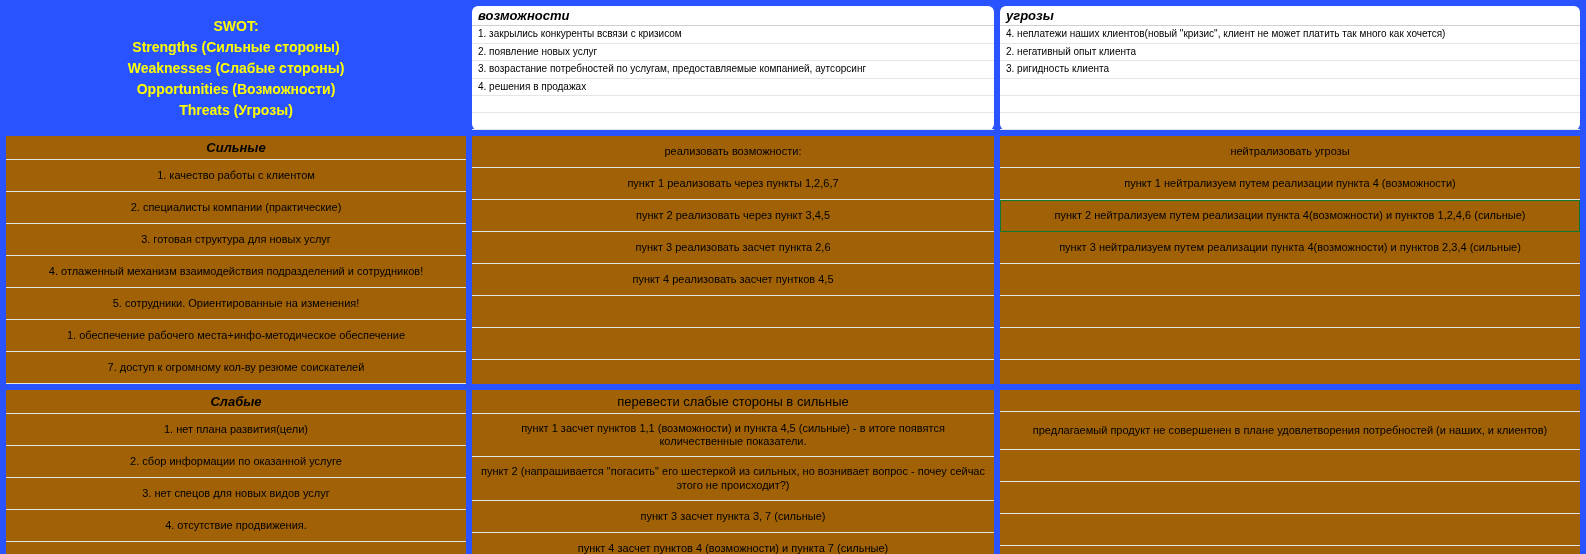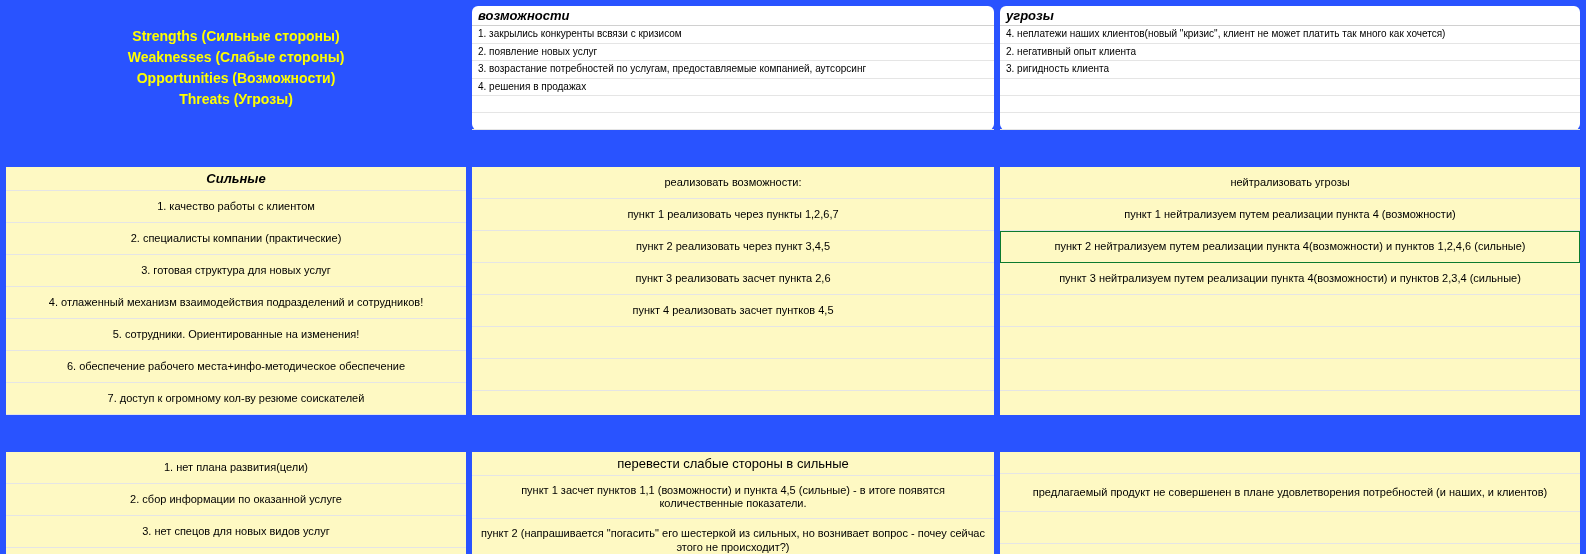--- a/index.html
+++ b/index.html
@@ -41,22 +41,21 @@
     border-bottom: 1px solid #d0d0d0;
   }
   .list-row {
     padding: 2px 6px;
     border-bottom: 1px solid #e5e5e5;
     line-height: 1.25;
     font-size: 10px;
     min-height: 17px;
   }
   .section {
-    background: #fef9c3;
-    margin-top: 31px;
+    background: #a16207;
   }
   .section-title {
     font-style: italic;
     font-weight: bold;
     text-align: center;
     padding: 4px 6px;
     border-bottom: 1px solid #e5e5e5;
   }
   .sec-row {
     text-align: center;
@@ -79,20 +78,21 @@
   .sec-row.empty {
     min-height: 32px;
   }
 </style>
 </head>
 <body>
 
 <div class="grid">
 
   <div class="header-swot">
+    <div>SWOT:</div>
     <div>Strengths (Сильные стороны)</div>
     <div>Weaknesses (Слабые стороны)</div>
     <div>Opportunities (Возможности)</div>
     <div>Threats (Угрозы)</div>
   </div>
 
   <div class="list-block">
     <div class="list-title">возможности</div>
     <div class="list-row">1. закрылись конкуренты всвязи с кризисом</div>
     <div class="list-row">2. появление новых услуг</div>
@@ -112,21 +112,21 @@
     <div class="list-row"></div>
   </div>
 
   <div class="section">
     <div class="section-title">Сильные</div>
     <div class="sec-row">1. качество работы с клиентом</div>
     <div class="sec-row">2. специалисты компании (практические)</div>
     <div class="sec-row">3. готовая структура для новых услуг</div>
     <div class="sec-row">4. отлаженный механизм взаимодействия подразделений и сотрудников!</div>
     <div class="sec-row">5. сотрудники. Ориентированные на изменения!</div>
-    <div class="sec-row">6. обеспечение рабочего места+инфо-методическое обеспечение</div>
+    <div class="sec-row">1. обеспечение рабочего места+инфо-методическое обеспечение</div>
     <div class="sec-row">7. доступ к огромному кол-ву резюме соискателей</div>
   </div>
 
   <div class="section">
     <div class="sec-row" style="font-weight:normal;">реализовать возможности:</div>
     <div class="sec-row">пункт 1 реализовать через пункты 1,2,6,7</div>
     <div class="sec-row">пункт 2 реализовать через пункт 3,4,5</div>
     <div class="sec-row">пункт 3 реализовать засчет пункта 2,6</div>
     <div class="sec-row">пункт 4 реализовать засчет пунтков 4,5</div>
     <div class="sec-row empty"></div>
@@ -137,20 +137,21 @@
     <div class="sec-row">нейтрализовать угрозы</div>
     <div class="sec-row">пункт 1 нейтрализуем путем реализации пункта 4 (возможности)</div>
     <div class="sec-row green">пункт 2 нейтрализуем путем реализации пункта 4(возможности) и пунктов 1,2,4,6 (сильные)</div>
     <div class="sec-row">пункт 3 нейтрализуем путем реализации пункта 4(возможности) и пунктов 2,3,4 (сильные)</div>
     <div class="sec-row empty"></div>
     <div class="sec-row empty"></div>
     <div class="sec-row empty"></div>
   </div>
 
   <div class="section">
+    <div class="section-title">Слабые</div>
     <div class="sec-row">1. нет плана развития(цели)</div>
     <div class="sec-row">2. сбор информации по оказанной услуге</div>
     <div class="sec-row">3. нет спецов для новых видов услуг</div>
     <div class="sec-row">4. отсутствие продвижения.</div>
   </div>
 
   <div class="section">
     <div class="section-title" style="font-style:normal;font-weight:normal;">перевести слабые стороны в сильные</div>
     <div class="sec-row tall">пункт 1 засчет пунктов 1,1 (возможности) и пункта 4,5 (сильные) - в итоге появятся количественные показатели.</div>
     <div class="sec-row tall">пункт 2 (напрашивается "погасить" его шестеркой из сильных, но вознивает вопрос - почеу сейчас этого не происходит?)</div>

